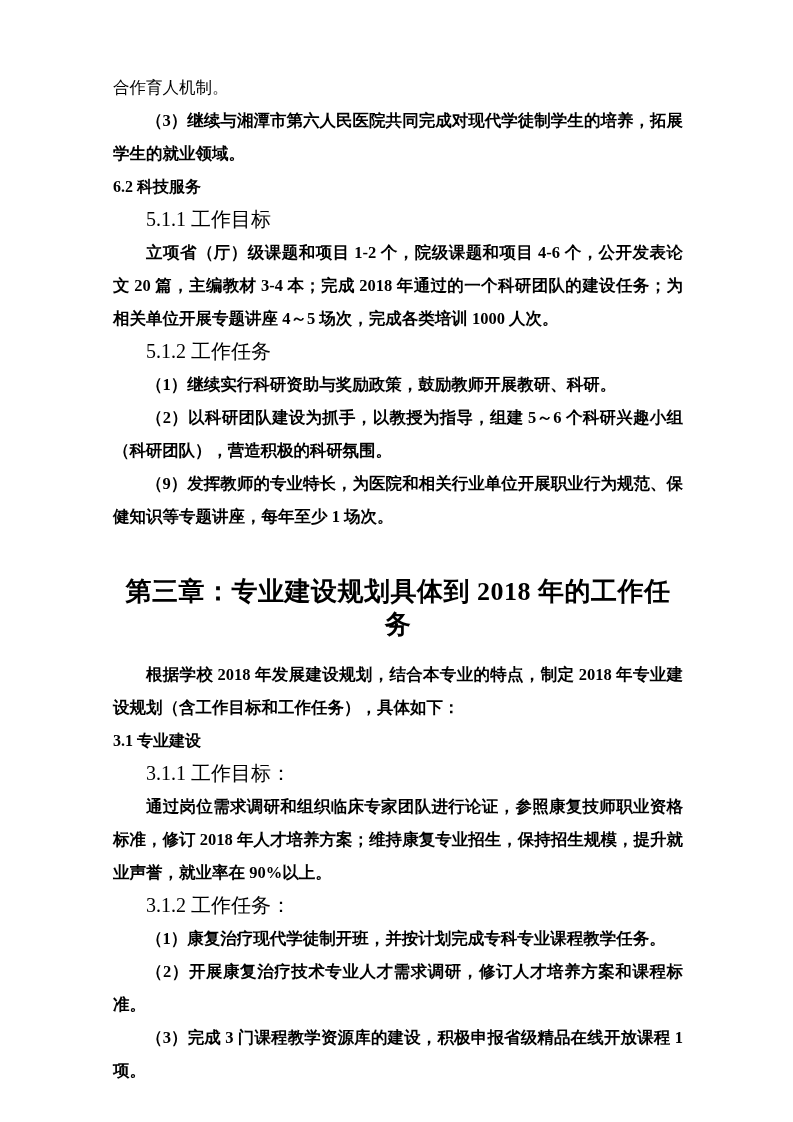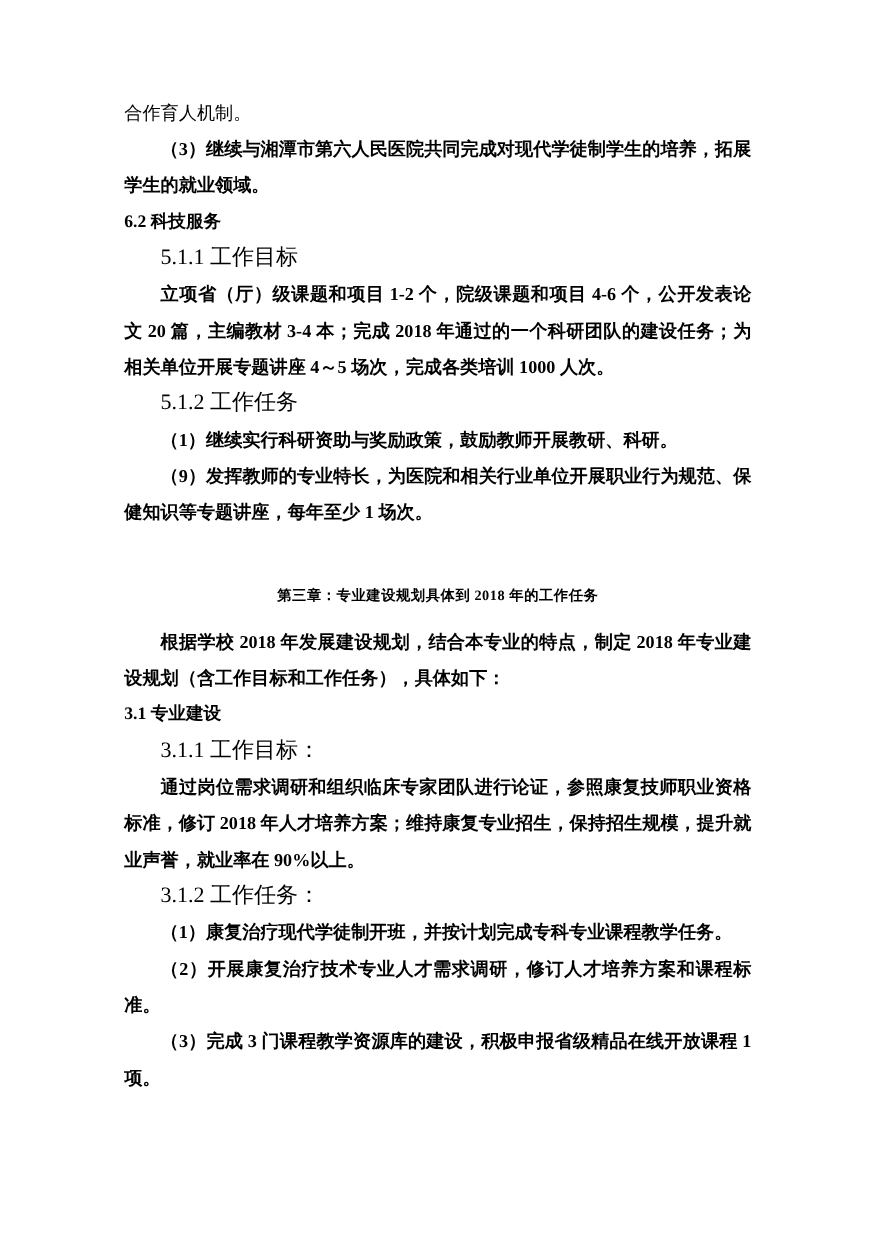--- a/index.html
+++ b/index.html
@@ -15,21 +15,21 @@
     position: relative;
     width: 793px;
     height: 1122px;
     background: #ffffff;
     box-sizing: border-box;
     overflow: hidden;
   }
   .content {
     position: absolute;
     left: 113px;
-    top: 86px;
+    top: 71px;
     width: 570px;
   }
   p {
     margin: 0;
     font-size: 16.5px;
     line-height: 33px;
     text-align: justify;
     text-justify: inter-ideograph;
   }
   .indent {
@@ -41,25 +41,25 @@
     font-size: 16px;
     line-height: 33px;
   }
   .sub-head {
     font-size: 20px;
     line-height: 33px;
     text-indent: 33px;
   }
   .chapter-title {
     font-weight: bold;
-    font-size: 13px;
+    font-size: 26px;
     line-height: 33px;
     text-align: center;
     margin-top: 28px;
-    margin-bottom: 10px;
+    margin-bottom: 17px;
     letter-spacing: 0.5px;
   }
   .spacer-sm { height: 14px; }
   .tight { letter-spacing: -0.1px; }
 </style>
 </head>
 <body>
 
 <div class="page">
   <div class="content">
@@ -71,20 +71,21 @@
     <p class="bold">6.2 科技服务</p>
 
     <p class="sub-head">5.1.1 工作目标</p>
 
     <p class="indent">立项省（厅）级课题和项目 1-2 个，院级课题和项目 4-6 个，公开发表论文 20 篇，主编教材 3-4 本；完成 2018 年通过的一个科研团队的建设任务；为相关单位开展专题讲座 4～5 场次，完成各类培训 1000 人次。</p>
 
     <p class="sub-head">5.1.2 工作任务</p>
 
     <p class="indent">（1）继续实行科研资助与奖励政策，鼓励教师开展教研、科研。</p>
 
+    <p class="indent tight">（2）以科研团队建设为抓手，以教授为指导，组建 5～6 个科研兴趣小组（科研团队），营造积极的科研氛围。</p>
 
 
     <p class="indent">（9）发挥教师的专业特长，为医院和相关行业单位开展职业行为规范、保健知识等专题讲座，每年至少 1 场次。</p>
 
     <div class="spacer-sm"></div>
 
     <p class="chapter-title">第三章：专业建设规划具体到 2018 年的工作任务</p>
 
     <p class="indent">根据学校 2018 年发展建设规划，结合本专业的特点，制定 2018 年专业建设规划（含工作目标和工作任务），具体如下：</p>
 

